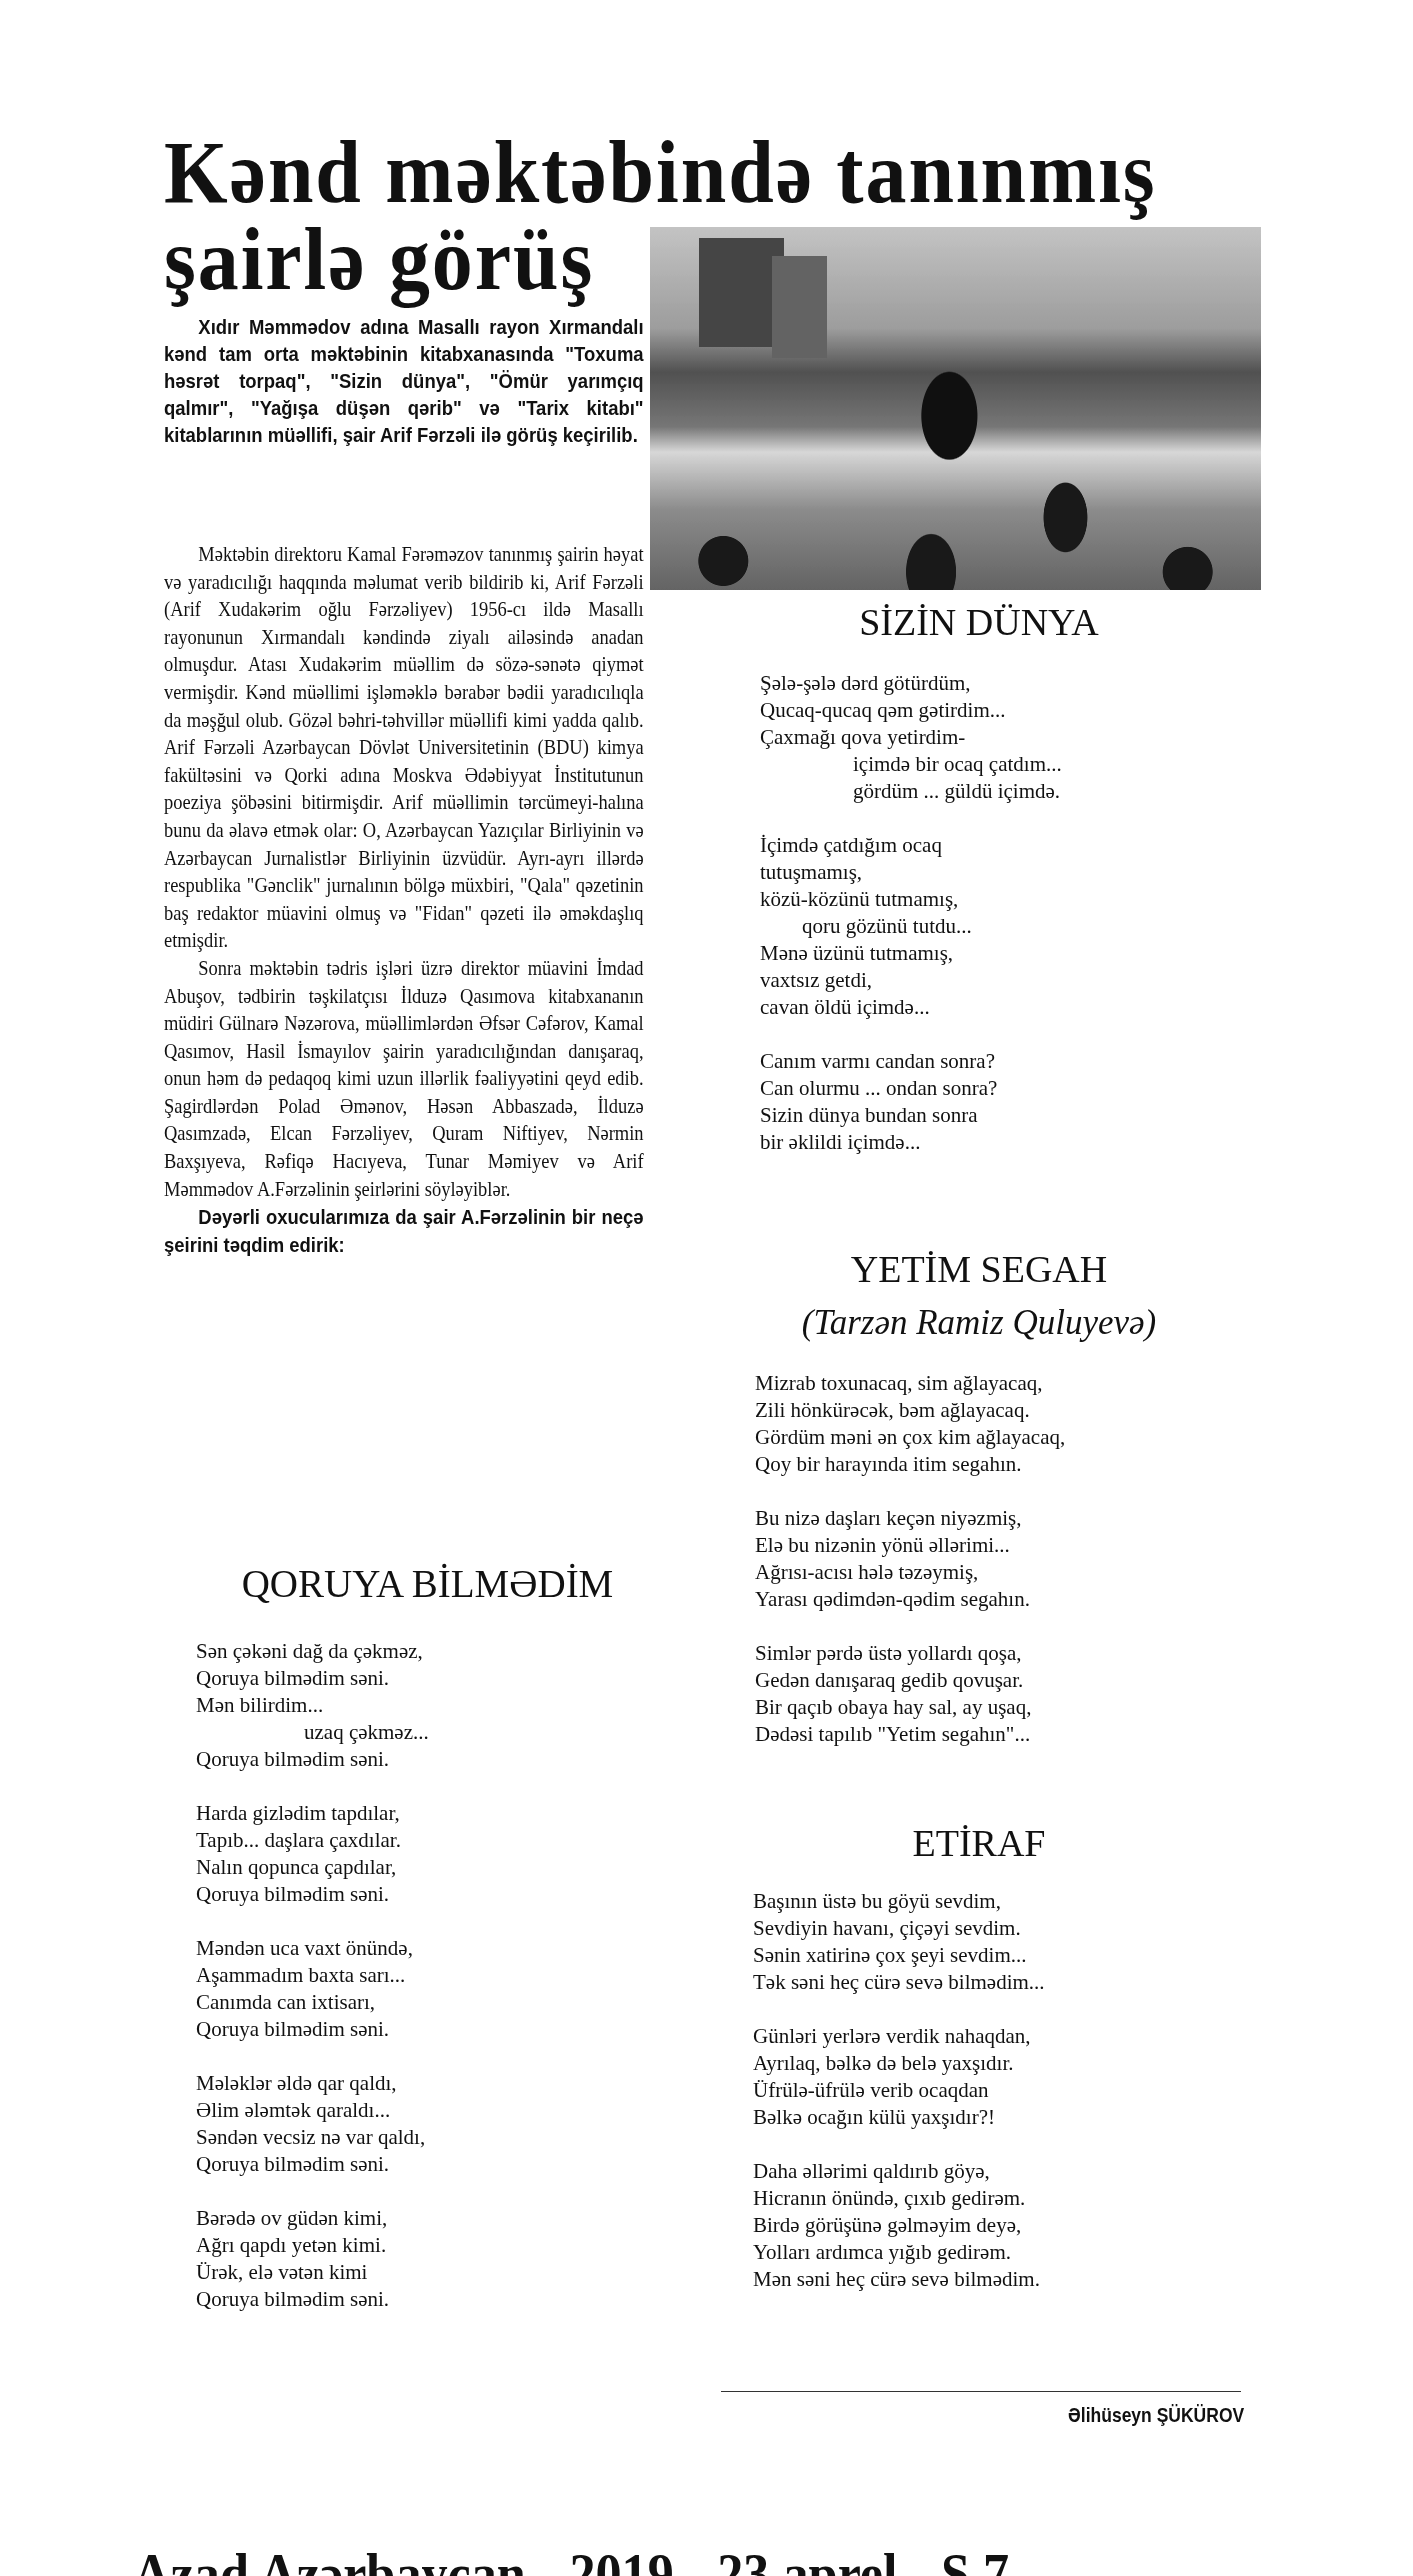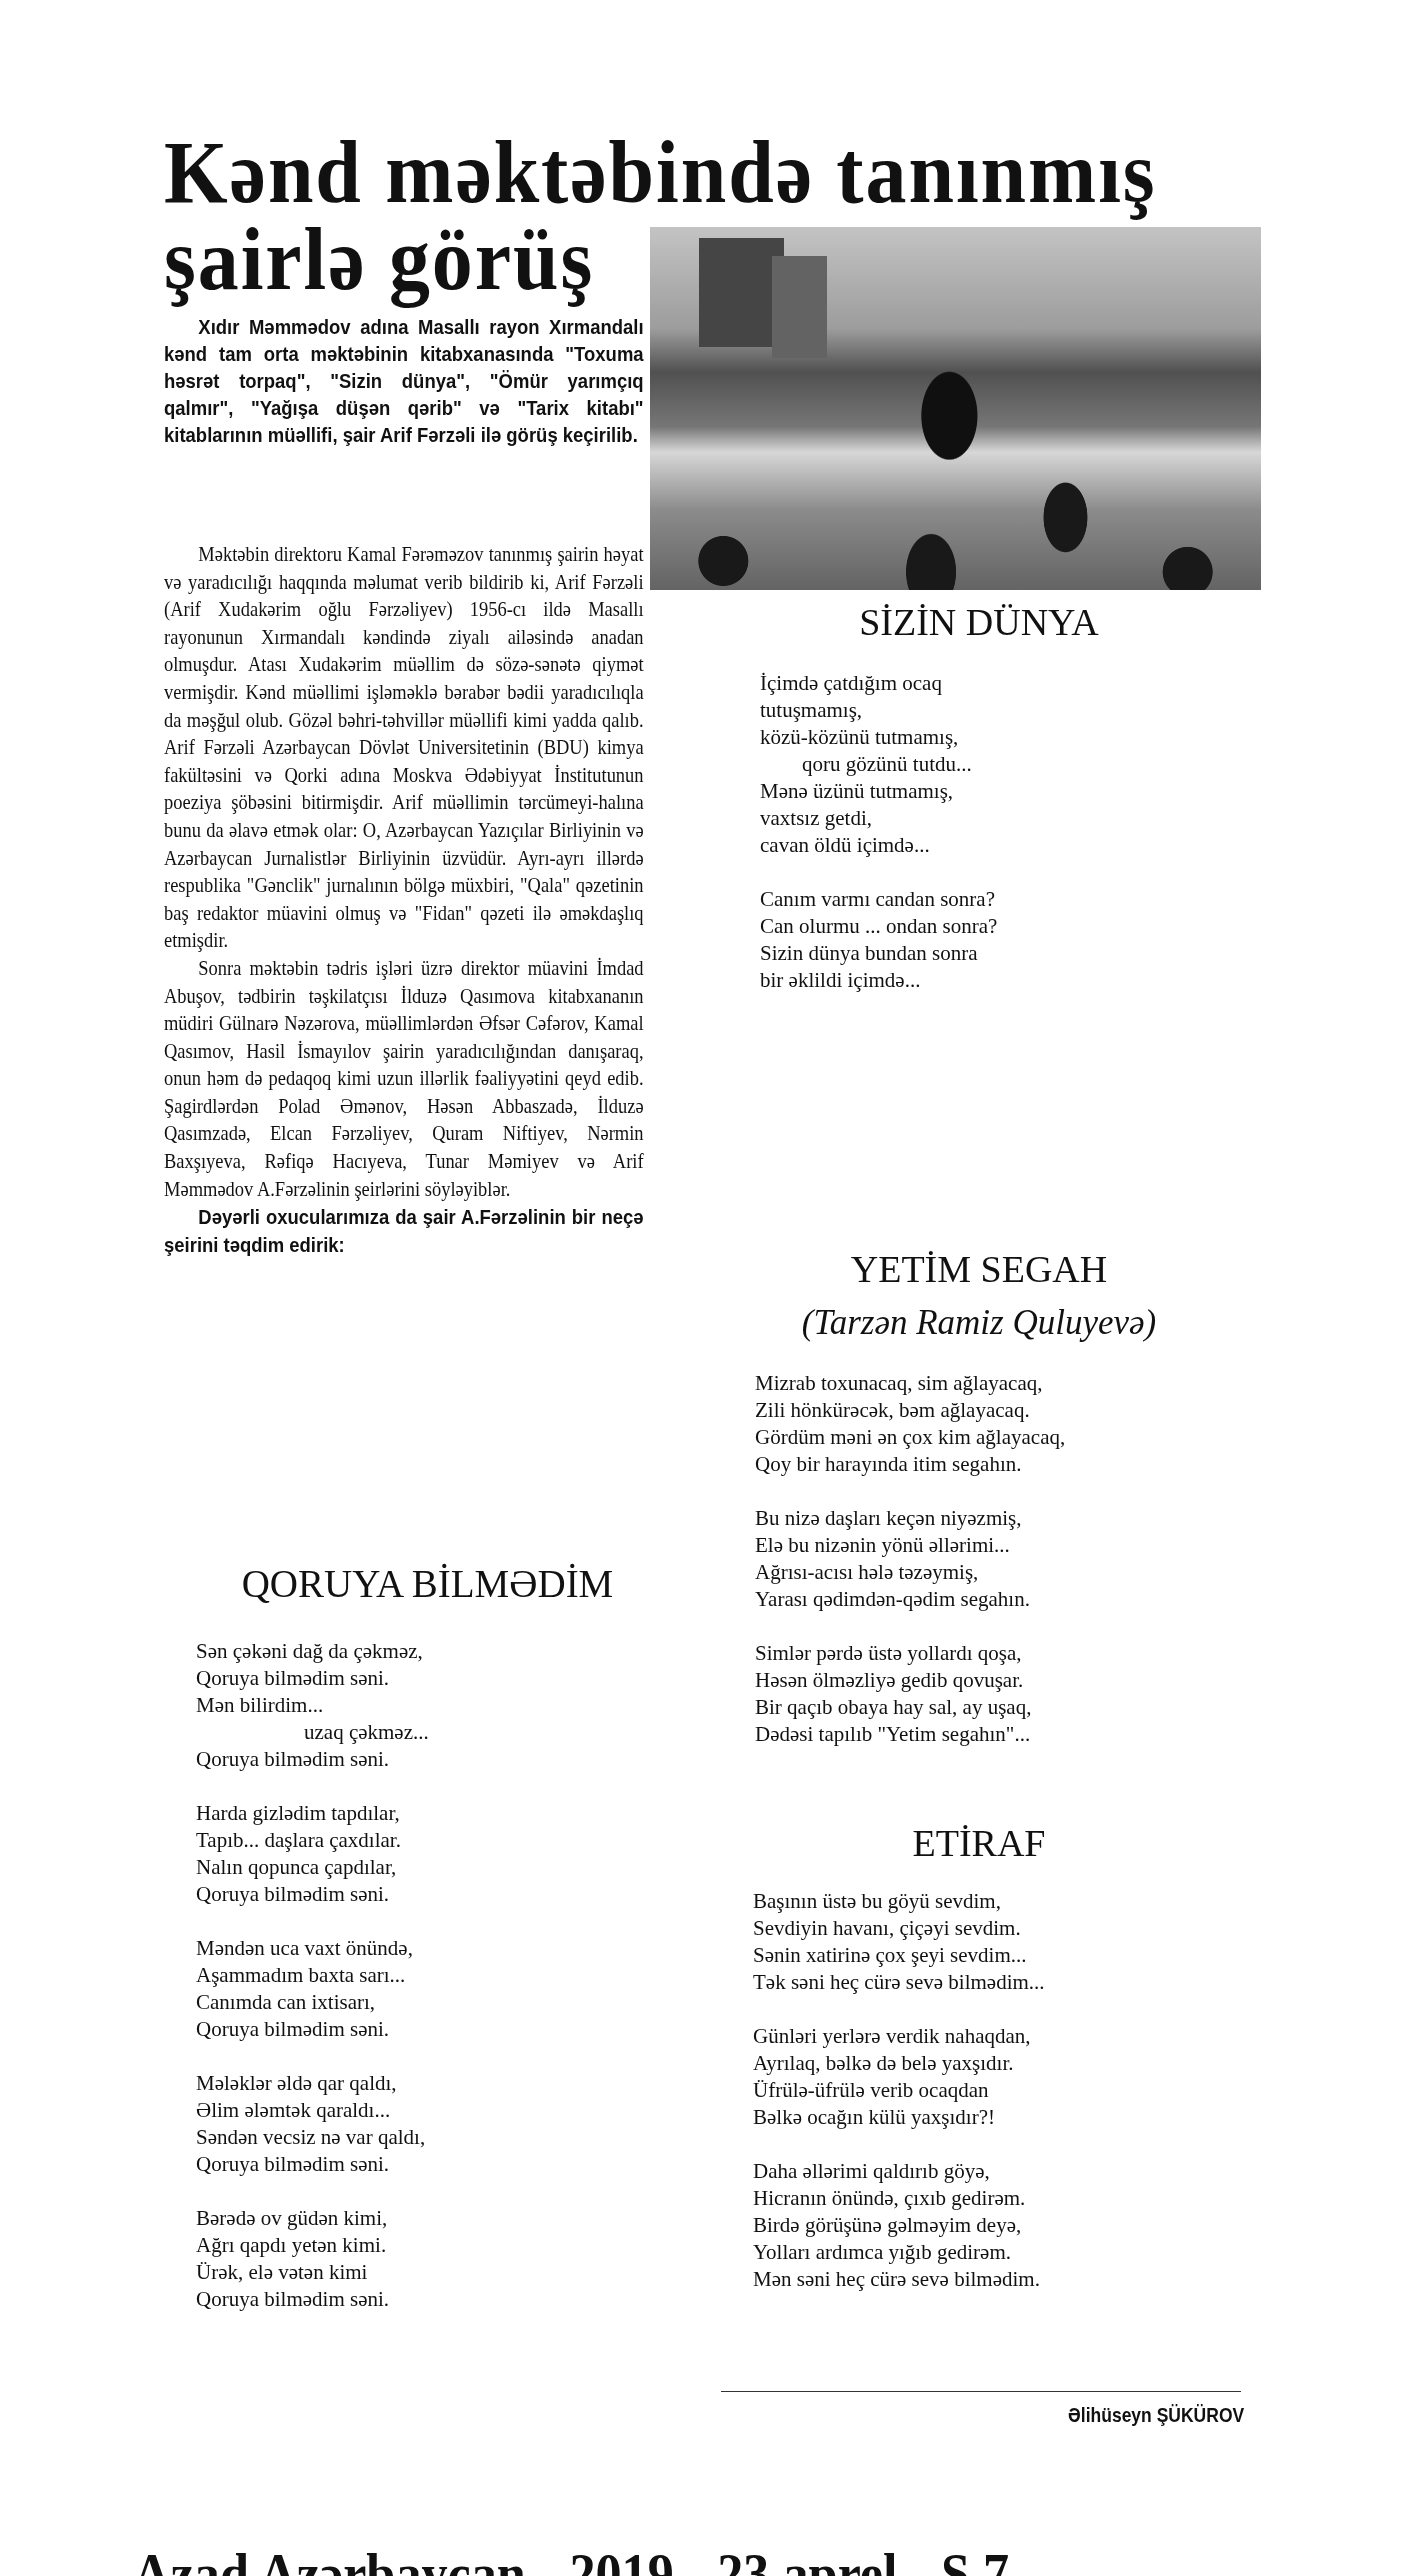--- a/index.html
+++ b/index.html
@@ -99,20 +99,27 @@
       <span class="line ">Bərədə ov güdən kimi,</span>
       <span class="line ">Ağrı qapdı yetən kimi.</span>
       <span class="line ">Ürək, elə vətən kimi</span>
       <span class="line ">Qoruya bilmədim səni.</span>
     </div>
   </div>
 
 <h2 class="poem-title" style="left:747px; top:600px; width:464px; font-size:38px;">SİZİN DÜNYA</h2>
 <div class="poem" style="left:760px; top:670px;">
     <div class="stanza">
+      <span class="line ">Şələ-şələ dərd götürdüm,</span>
+      <span class="line ">Qucaq-qucaq qəm gətirdim...</span>
+      <span class="line ">Çaxmağı qova yetirdim-</span>
+      <span class="line indent2">içimdə bir ocaq çatdım...</span>
+      <span class="line indent2">gördüm ... güldü içimdə.</span>
+    </div>
+    <div class="stanza">
       <span class="line ">İçimdə çatdığım ocaq</span>
       <span class="line ">tutuşmamış,</span>
       <span class="line ">közü-közünü tutmamış,</span>
       <span class="line indent1">qoru gözünü tutdu...</span>
       <span class="line ">Mənə üzünü tutmamış,</span>
       <span class="line ">vaxtsız getdi,</span>
       <span class="line ">cavan öldü içimdə...</span>
     </div>
     <div class="stanza">
       <span class="line ">Canım varmı candan sonra?</span>
@@ -132,21 +139,21 @@
       <span class="line ">Qoy bir harayında itim segahın.</span>
     </div>
     <div class="stanza">
       <span class="line ">Bu nizə daşları keçən niyəzmiş,</span>
       <span class="line ">Elə bu nizənin yönü əllərimi...</span>
       <span class="line ">Ağrısı-acısı hələ təzəymiş,</span>
       <span class="line ">Yarası qədimdən-qədim segahın.</span>
     </div>
     <div class="stanza">
       <span class="line ">Simlər pərdə üstə yollardı qoşa,</span>
-      <span class="line ">Həsən ölməzliyə gedib qovuşar.</span>
+      <span class="line ">Gedən danışaraq gedib qovuşar.</span>
       <span class="line ">Bir qaçıb obaya hay sal, ay uşaq,</span>
       <span class="line ">Dədəsi tapılıb "Yetim segahın"...</span>
     </div>
   </div>
 
 <h2 class="poem-title" style="left:747px; top:1821px; width:464px; font-size:38px;">ETİRAF</h2>
 <div class="poem" style="left:753px; top:1888px;">
     <div class="stanza">
       <span class="line ">Başının üstə bu göyü sevdim,</span>
       <span class="line ">Sevdiyin havanı, çiçəyi sevdim.</span>

